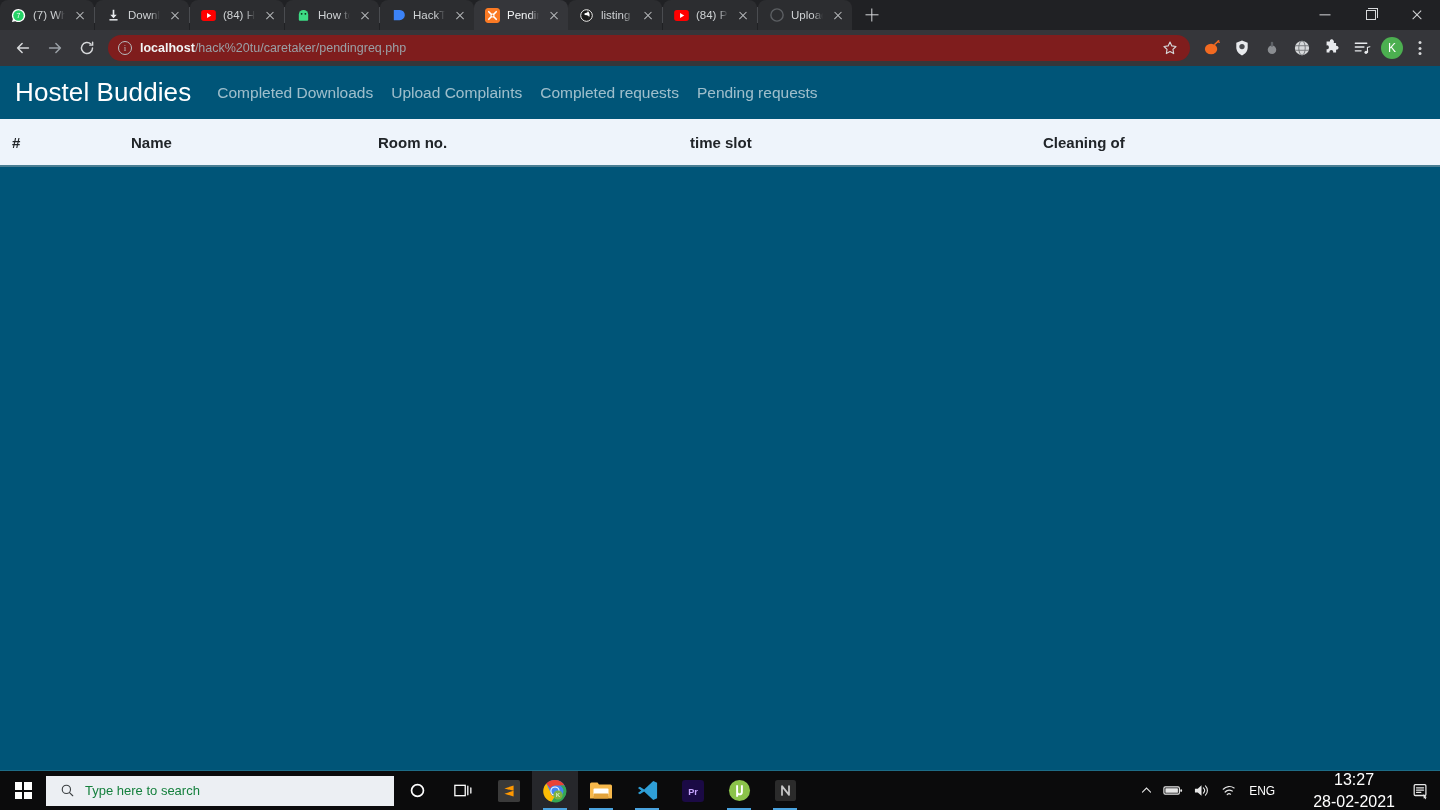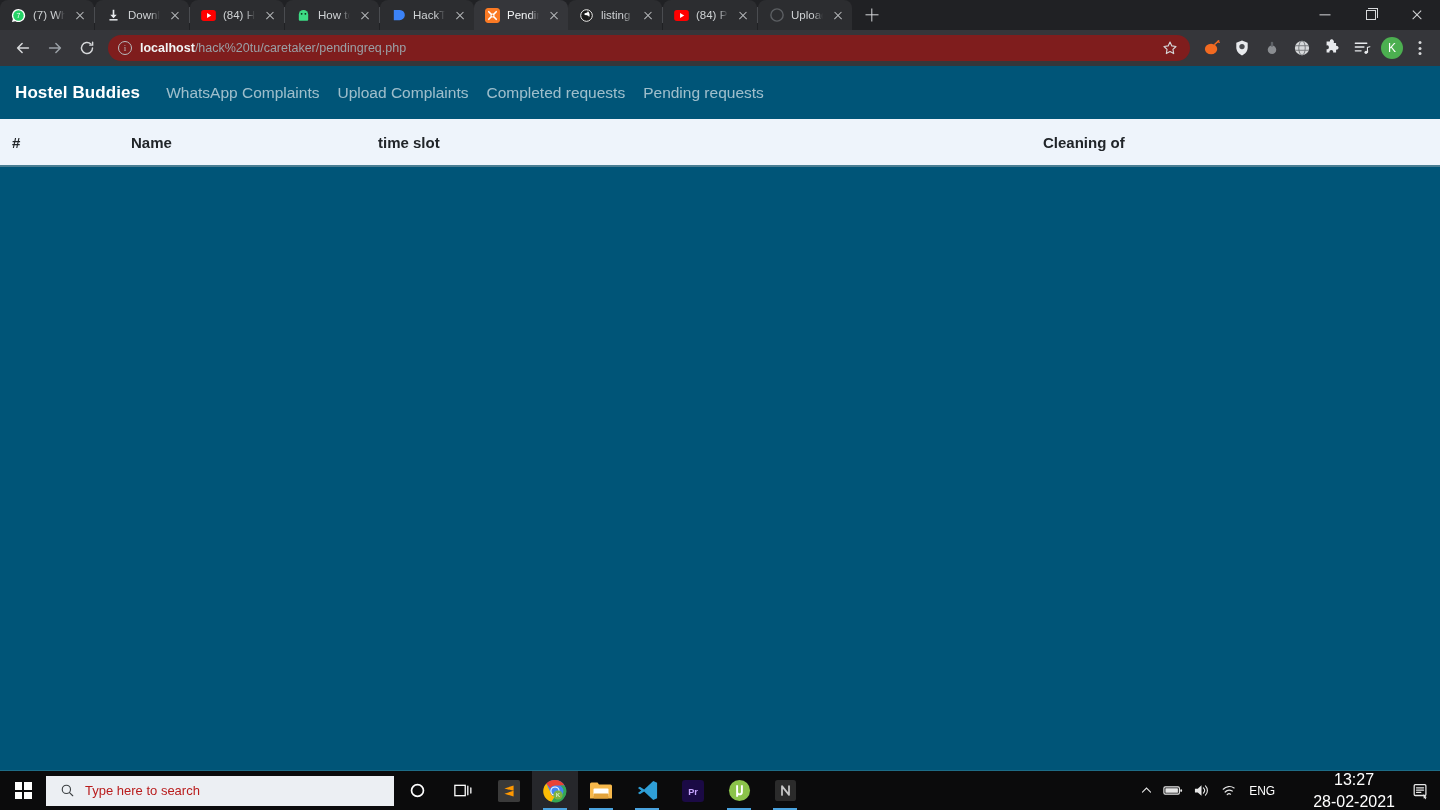--- a/index.html
+++ b/index.html
@@ -104,21 +104,21 @@
   .kebab span:nth-child(1){ top:7px; }
   .kebab span:nth-child(2){ top:12.5px; }
   .kebab span:nth-child(3){ top:18px; }
 
   
   .page { height:704px; background:#005578; overflow:hidden; }
   .navbar {
     height:53px; background:#005578; display:flex; align-items:center;
     padding:0 0 0 15px; gap:18px;
   }
-  .brand { color:#fff; font-size:17px; font-weight:700; margin-right:8px; letter-spacing:.1px; }
+  .brand { color:#fff; font-size:26px; font-weight:400; margin-right:8px; letter-spacing:.1px; }
   .navlink { color:rgba(255,255,255,.62); font-size:15.5px; white-space:nowrap; }
 
   .thead {
     background:#eef4fb; height:48px; display:flex; align-items:center;
     border-bottom:2px solid #4a7e93; width:100%;
   }
   .th { font-size:15px; font-weight:700; color:#212529; white-space:nowrap; }
   .th-num  { width:131px; padding-left:12px; }
   .th-name { width:247px; }
   .th-room { width:312px; }
@@ -132,21 +132,21 @@
     position:relative; border-top:1px solid #1d6c87;
   }
   .start { width:46px; height:40px; display:flex; align-items:center; justify-content:center; }
   .winlogo { width:17px; height:17px; display:grid; grid-template-columns:1fr 1fr;
              grid-template-rows:1fr 1fr; gap:2px; }
   .winlogo i { background:#fff; display:block; }
   .search {
     width:348px; height:30px; background:#eceff3; display:flex; align-items:center;
     gap:10px; padding:0 10px 0 14px; margin-left:0;
   }
-  .search-ph { font-size:13px; color:#b91c1c; }
+  .search-ph { font-size:13px; color:#15803d; }
   .tb-icons { display:flex; align-items:center; }
   .tbi { width:46px; height:40px; position:relative; display:flex;
          align-items:center; justify-content:center; }
   .tbi.active { background:#26272b; }
   .tbi .ind { position:absolute; bottom:0; left:11px; width:24px; height:3px; background:#4aa3df; }
   .tray { margin-left:auto; display:flex; align-items:center; gap:10px; padding-right:10px; color:#e6e6e6; }
   .clock { font-size:16px; color:#fff; text-align:center; line-height:1.35; padding:0 6px;margin-left:20px; }
   .tray-ico { display:flex; align-items:center; justify-content:center; }
   .eng { font-size:12px; color:#fff; padding:0 2px; }
 </style>
@@ -351,29 +351,30 @@
     <div class="kebab">
       <span></span>
         <span></span>
         <span></span>
     </div>
   </div>
 
   <div class="page">
     <div class="navbar">
       <span class="brand">Hostel Buddies</span>
-      <a class="navlink">WhatsApp Complaints</a>
+      <a class="navlink">Completed Downloads</a>
       <a class="navlink">Upload Complaints</a>
       <a class="navlink">Completed requests</a>
       <a class="navlink">Pending requests</a>
     </div>
 
     <div class="thead">
       <div class="th th-num">#</div>
       <div class="th th-name">Name</div>
+      <div class="th th-room">Room no.</div>
       <div class="th th-slot">time slot</div>
       <div class="th th-clean">Cleaning of</div>
     </div>
 
     <div class="tbody"></div>
   </div>
 </div>
 
 <div class="taskbar">
   <div class="start">

